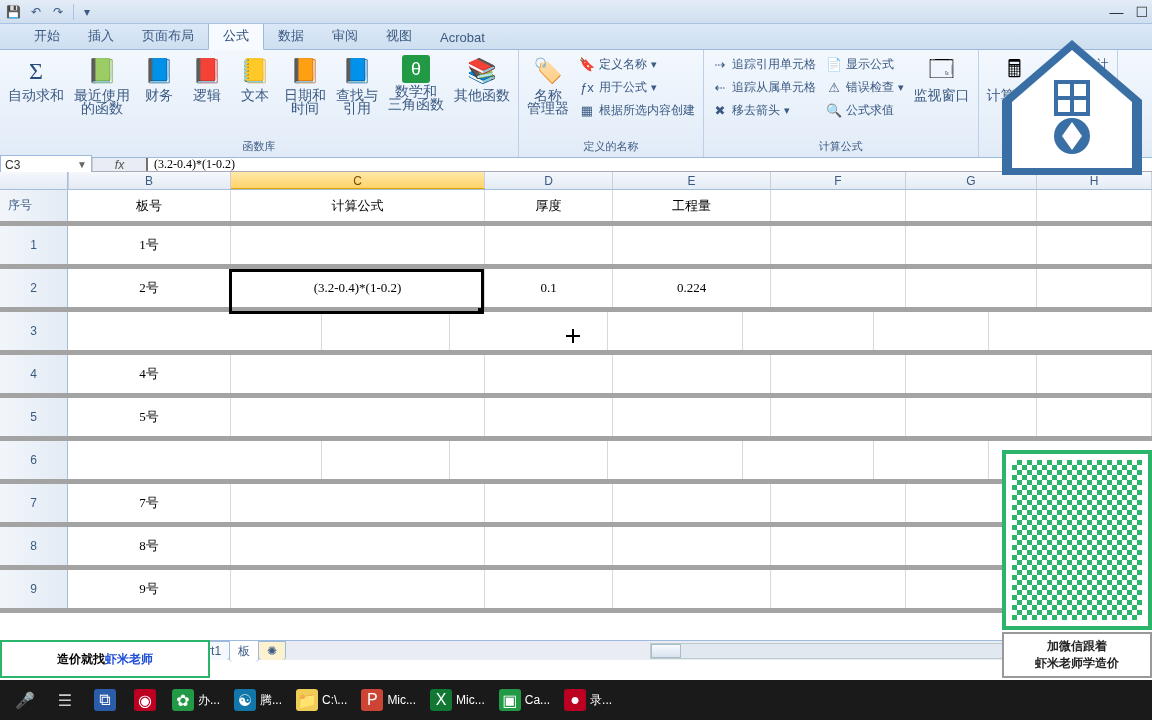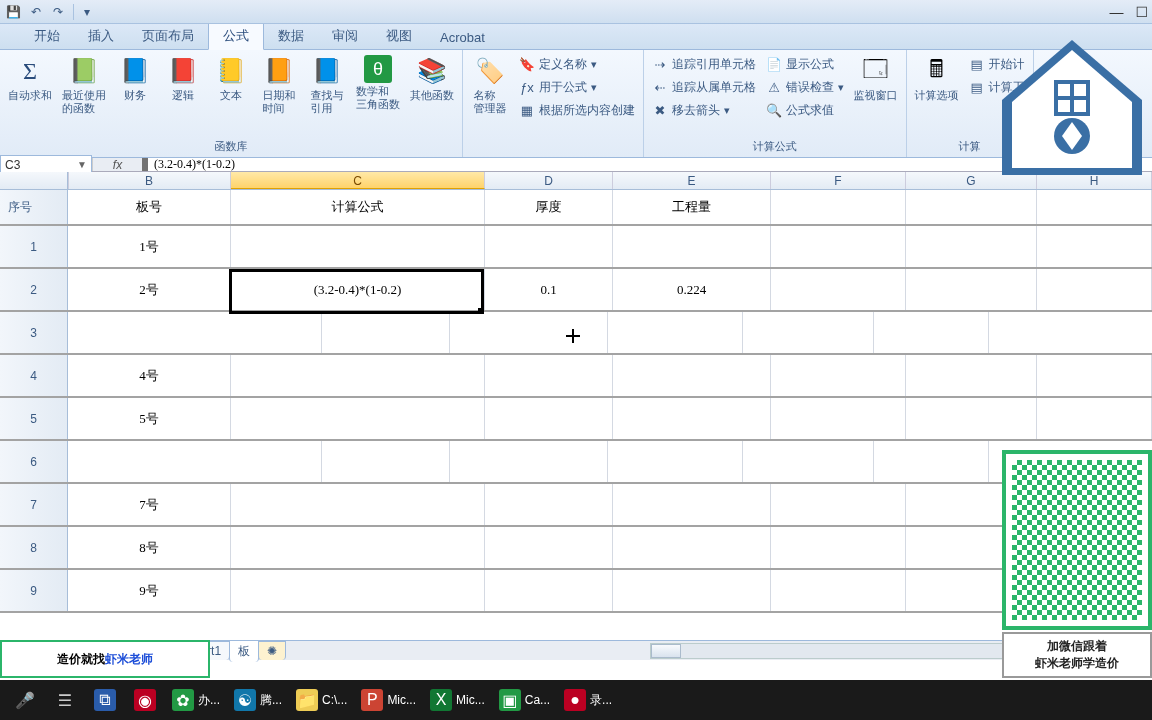--- a/index.html
+++ b/index.html
@@ -15,38 +15,38 @@
 .tabs{height:26px;background:linear-gradient(#dce8f7,#cddff0);display:flex;align-items:flex-end;padding-left:20px;border-bottom:1px solid #9db9dc}
 .tab{padding:5px 14px 4px;color:#3b5a82;font-size:13px;cursor:pointer}
 .tab.active{background:#f7faff;border:1px solid #9db9dc;border-bottom:1px solid #f7faff;border-radius:3px 3px 0 0;margin-bottom:-1px;color:#2a4c7c}
 
 .ribbon{height:108px;background:linear-gradient(#f3f8fe,#e1ebf7);display:flex;border-bottom:1px solid #9db9dc}
 .rgroup{border-right:1px solid #bcd0e8;display:flex;flex-direction:column;padding:2px 4px 0}
 .rgroup .top{flex:1;display:flex;align-items:flex-start;gap:2px}
 .rgroup .lbl{text-align:center;font-size:11px;color:#3b5a82;padding:2px 0 3px}
 .bigbtn{display:flex;flex-direction:column;align-items:center;justify-content:flex-start;padding:3px 4px;min-width:46px;cursor:pointer;border-radius:3px}
 .bigbtn .ic{width:32px;height:32px;display:flex;align-items:center;justify-content:center;font-size:24px;margin-bottom:2px}
-.bigbtn .tx{font-size:11px;color:#3b5a82;line-height:13px;white-space:pre}
+.bigbtn .tx{font-size:14px;color:#3b5a82;text-align:center;line-height:13px;white-space:pre}
 .smbtn{display:flex;align-items:center;gap:4px;padding:2px 4px;font-size:11px;color:#3b5a82;cursor:pointer;border-radius:3px;white-space:nowrap}
 .smbtn .ic{width:16px;height:16px;display:flex;align-items:center;justify-content:center;font-size:13px}
 .smcol{display:flex;flex-direction:column;gap:2px;padding-top:2px}
 
 .fbar{height:14px;display:flex;align-items:center;border-bottom:1px solid #aab;background:#e9edf3}
 .namebox{width:92px;height:20px;background:#fff;border:1px solid #9db9dc;display:flex;align-items:center;padding:0 4px;font-size:12px;color:#333}
 .namebox .dd{margin-left:auto;color:#666;font-size:10px}
-.fxlbl{width:56px;display:flex;align-items:center;justify-content:center;color:#555;font-style:italic;border-right:6px solid #737373;border-left:1px solid #ccc;height:100%}
+.fxlbl{width:56px;display:flex;align-items:center;justify-content:center;color:#555;font-style:italic;border-right:2px solid #737373;border-left:1px solid #ccc;height:100%}
 .finput{flex:1;padding:0 6px;background:#fff;height:100%;display:flex;align-items:center;font-family:"SimSun";font-size:12px}
 
 .grid{position:relative}
 .colhdrs{display:flex;height:18px;background:linear-gradient(#f5f8fc,#e3ebf4);border-bottom:1px solid #a7bdd8}
 .rowhdr-corner{width:68px;border-right:1px solid #a7bdd8;background:linear-gradient(#f5f8fc,#e3ebf4)}
 .ch{border-right:1px solid #ccd;text-align:center;font-size:12px;color:#3b5a82;line-height:18px}
 .ch.sel{background:linear-gradient(#ffe9a8,#ffd36b);color:#7a4a00;border-bottom:1px solid #e2a200}
 .rows{}
-.row{display:flex;height:43px;border-bottom:2px solid #a3a3a3}
+.row{display:flex;height:43px;border-bottom:5px solid #a3a3a3}
 .row.hdr{height:36px}
 .rh{width:68px;background:linear-gradient(90deg,#f2f6fb,#e3ebf4);border-right:1px solid #a7bdd8;display:flex;align-items:center;justify-content:center;color:#3b5a82;font-size:12px}
 .cell{border-right:1px solid #d4d9e2;display:flex;align-items:center;justify-content:center;font-family:"SimSun";font-size:13px;color:#000}
 .colB{width:163px}
 .colC{width:254px}
 .colD{width:128px}
 .colE{width:158px}
 .colF{width:135px}
 .colG{width:131px}
 .colH{width:115px}
@@ -159,20 +159,21 @@
         </div>
       <div class="smcol">
         <div class="smbtn"><span class="ic">🔖</span><span>定义名称</span> ▾</div>
         <div class="smbtn"><span class="ic">ƒx</span><span>用于公式</span> ▾</div>
         <div class="smbtn">
             <span class="ic">▦</span>
             <span>根据所选内容创建</span>
           </div>
       </div>
     </div>
+    <div class="lbl">定义的名称</div>
   </div>
 
   <div class="rgroup">
     <div class="top">
       <div class="smcol">
         <div class="smbtn">
             <span class="ic">⇢</span>
             <span>追踪引用单元格</span>
           </div>
         <div class="smbtn">

